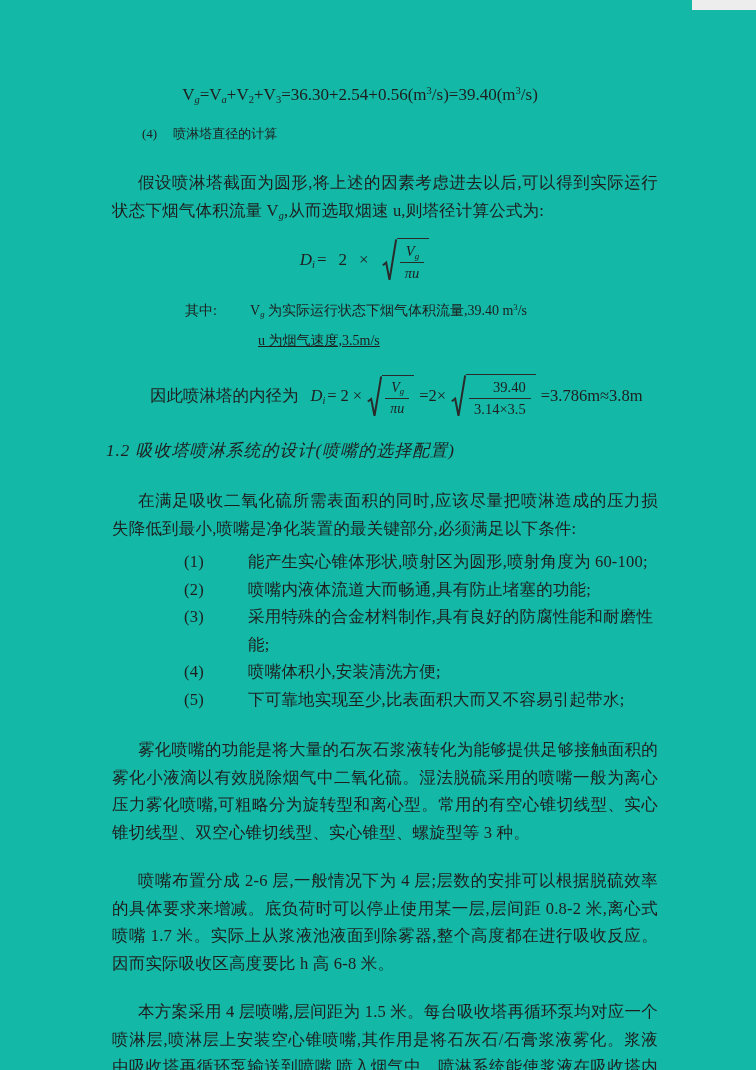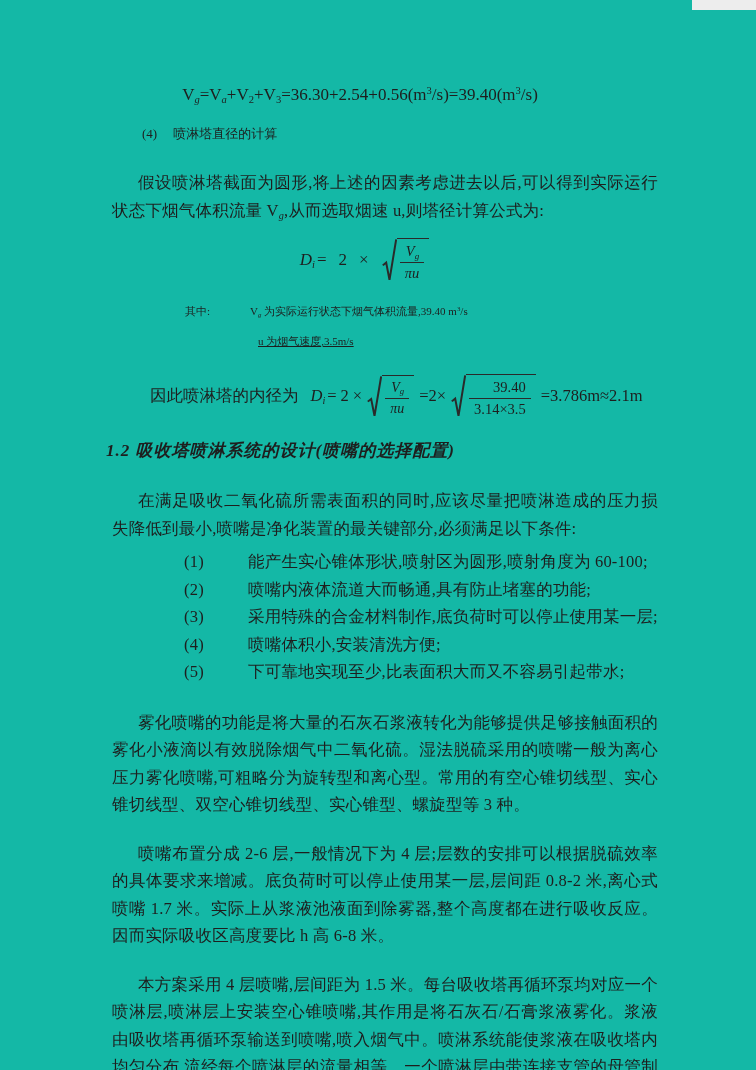--- a/index.html
+++ b/index.html
@@ -48,21 +48,21 @@
     line-height: 28px;
   }
   .heading4 .h4-marker { margin-right: 16px; }
 
   .section-heading {
     margin: 16px 0 0 -6px;
     font-size: 17px;
     line-height: 26px;
     font-style: italic;
     letter-spacing: 1px;
-    font-weight: 700;
+    font-weight: 400;
   }
 
   
   .cond-list { margin-top: 6px; }
   .cond {
     display: flex;
     padding-left: 72px;
     font-size: 16.5px;
     line-height: 27.5px;
     letter-spacing: 0.2px;
@@ -114,21 +114,21 @@
     display: flex;
     align-items: center;
     padding: 3px 5px 0 3px;
   }
   .frac { display: inline-block; text-align: right; line-height: 1.15; font-size: 14.5px; }
   .frac .fnum { display: block; border-bottom: 1.3px solid #2a2a2a; padding: 1px 5px 2px; }
   .frac .fden { display: block; padding: 2px 5px 0; }
   .frac-sm { font-size: 14px; }
 
   
-  .where { margin-top: 8px; font-size: 11px; }
+  .where { margin-top: 8px; font-size: 14px; }
   .where-row1 { display: flex; margin-left: 73px; line-height: 30px; }
   .where-label { width: 65px; flex: 0 0 65px; }
   .where-row2 { margin-left: 146px; line-height: 30px; text-decoration: underline; }
 </style>
 </head>
 <body>
 
 <div class="page">
   <div class="scan-artifact"></div>
 
@@ -194,39 +194,39 @@
               <polyline points="1,38 5,34 9,58 17,2"></polyline>
             </svg>
         </span>
         <span class="sq-body">
           <span class="frac">
             <span class="fnum">39.40</span>
             <span class="fden">3.14×3.5</span>
           </span>
         </span>
       </span>
-      <span>=3.786m≈2.1m</span>
+      <span>=3.786m≈3.8m</span>
     </div>
 
     <h2 class="section-heading">1.2 吸收塔喷淋系统的设计(喷嘴的选择配置)</h2>
 
     <p class="para indent mt-m">在满足吸收二氧化硫所需表面积的同时,应该尽量把喷淋造成的压力损失降低到最小,喷嘴是净化装置的最关键部分,必须满足以下条件:</p>
 
     <div class="cond-list">
       <div class="cond">
         <span class="cond-marker">(1)</span>
         <span class="cond-text">能产生实心锥体形状,喷射区为圆形,喷射角度为 60-100;</span>
       </div>
       <div class="cond">
         <span class="cond-marker">(2)</span>
         <span class="cond-text">喷嘴内液体流道大而畅通,具有防止堵塞的功能;</span>
       </div>
       <div class="cond">
         <span class="cond-marker">(3)</span>
-        <span class="cond-text">采用特殊的合金材料制作,底负荷时可以停止使用某一层;</span>
+        <span class="cond-text">采用特殊的合金材料制作,具有良好的防腐性能和耐磨性能;</span>
       </div>
       <div class="cond">
         <span class="cond-marker">(4)</span>
         <span class="cond-text">喷嘴体积小,安装清洗方便;</span>
       </div>
       <div class="cond">
         <span class="cond-marker">(5)</span>
         <span class="cond-text">下可靠地实现至少,比表面积大而又不容易引起带水;</span>
       </div>
     </div>

